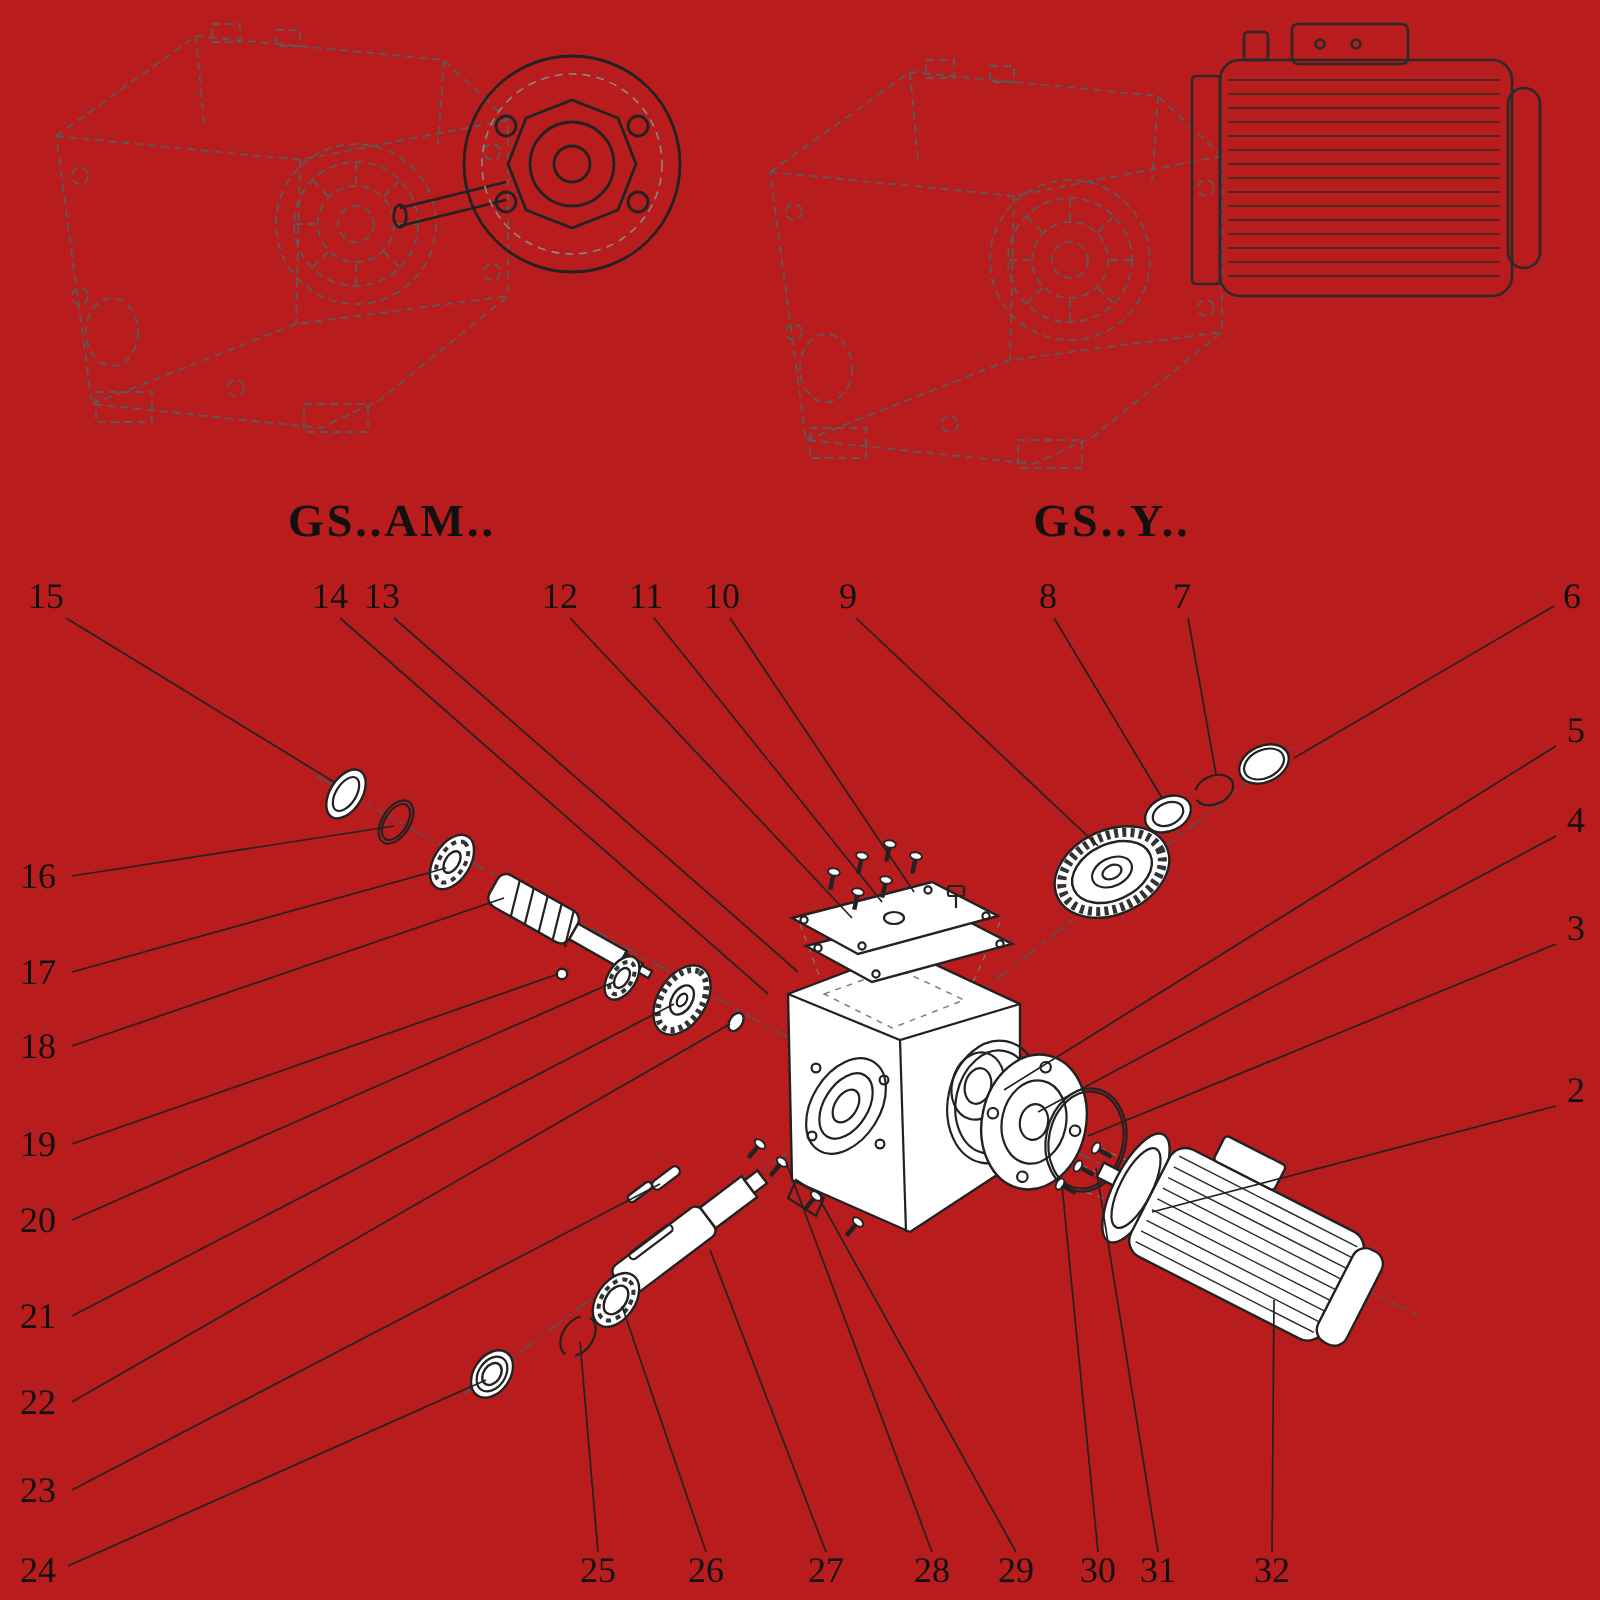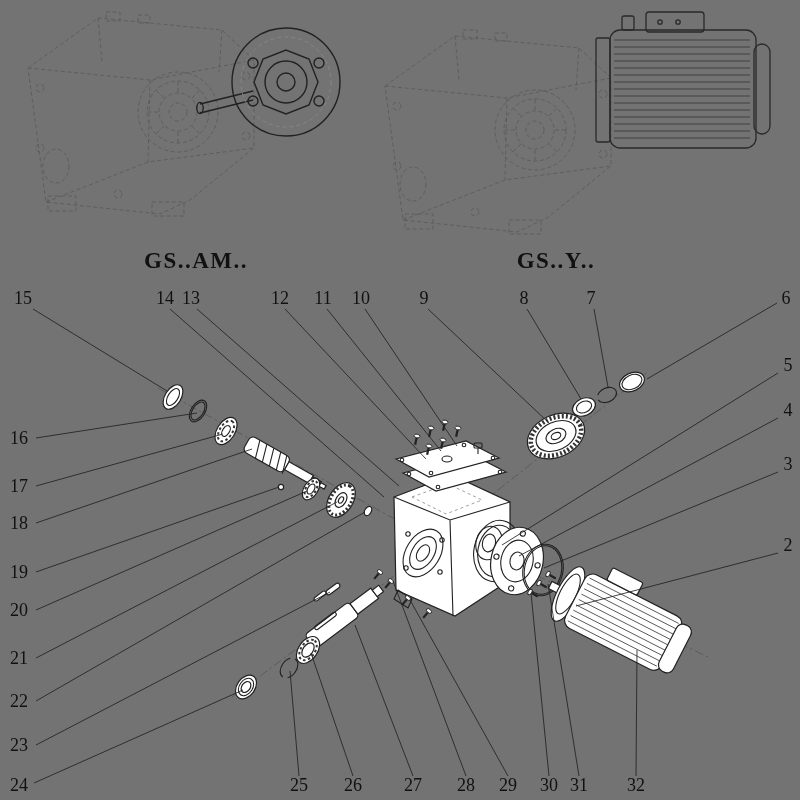--- a/index.html
+++ b/index.html
@@ -1,16 +1,16 @@
 <!DOCTYPE html>
 <html><head>
 <meta charset="utf-8">
 <style>
   html,body{margin:0;padding:0;background:#fff;width:800px;height:800px;overflow:hidden}
-  .page{width:800px;height:800px;background:#737373;position:relative}
+  .page{width:800px;height:800px;background:#b91c1c;position:relative}
   
   .sk{fill:none;stroke:#5b5b5b;stroke-width:.9;stroke-dasharray:4 2.6}
   .skf{fill:none;stroke:#8a8a8a;stroke-width:.8;stroke-dasharray:4 3}
   .ln{stroke:#222;stroke-width:1.4;fill:none}
   .lnm{stroke:#2a2a2a;stroke-width:1.3;fill:none}
   .fins{stroke:#2a2a2a;stroke-width:.7;fill:none}
   
   .p{stroke:#222;stroke-width:1.2;fill:#fff}
   .pn{stroke:#222;stroke-width:1.1;fill:none}
   .axis{stroke:#555;stroke-width:.8;fill:none;stroke-dasharray:9 3 2.5 3}

